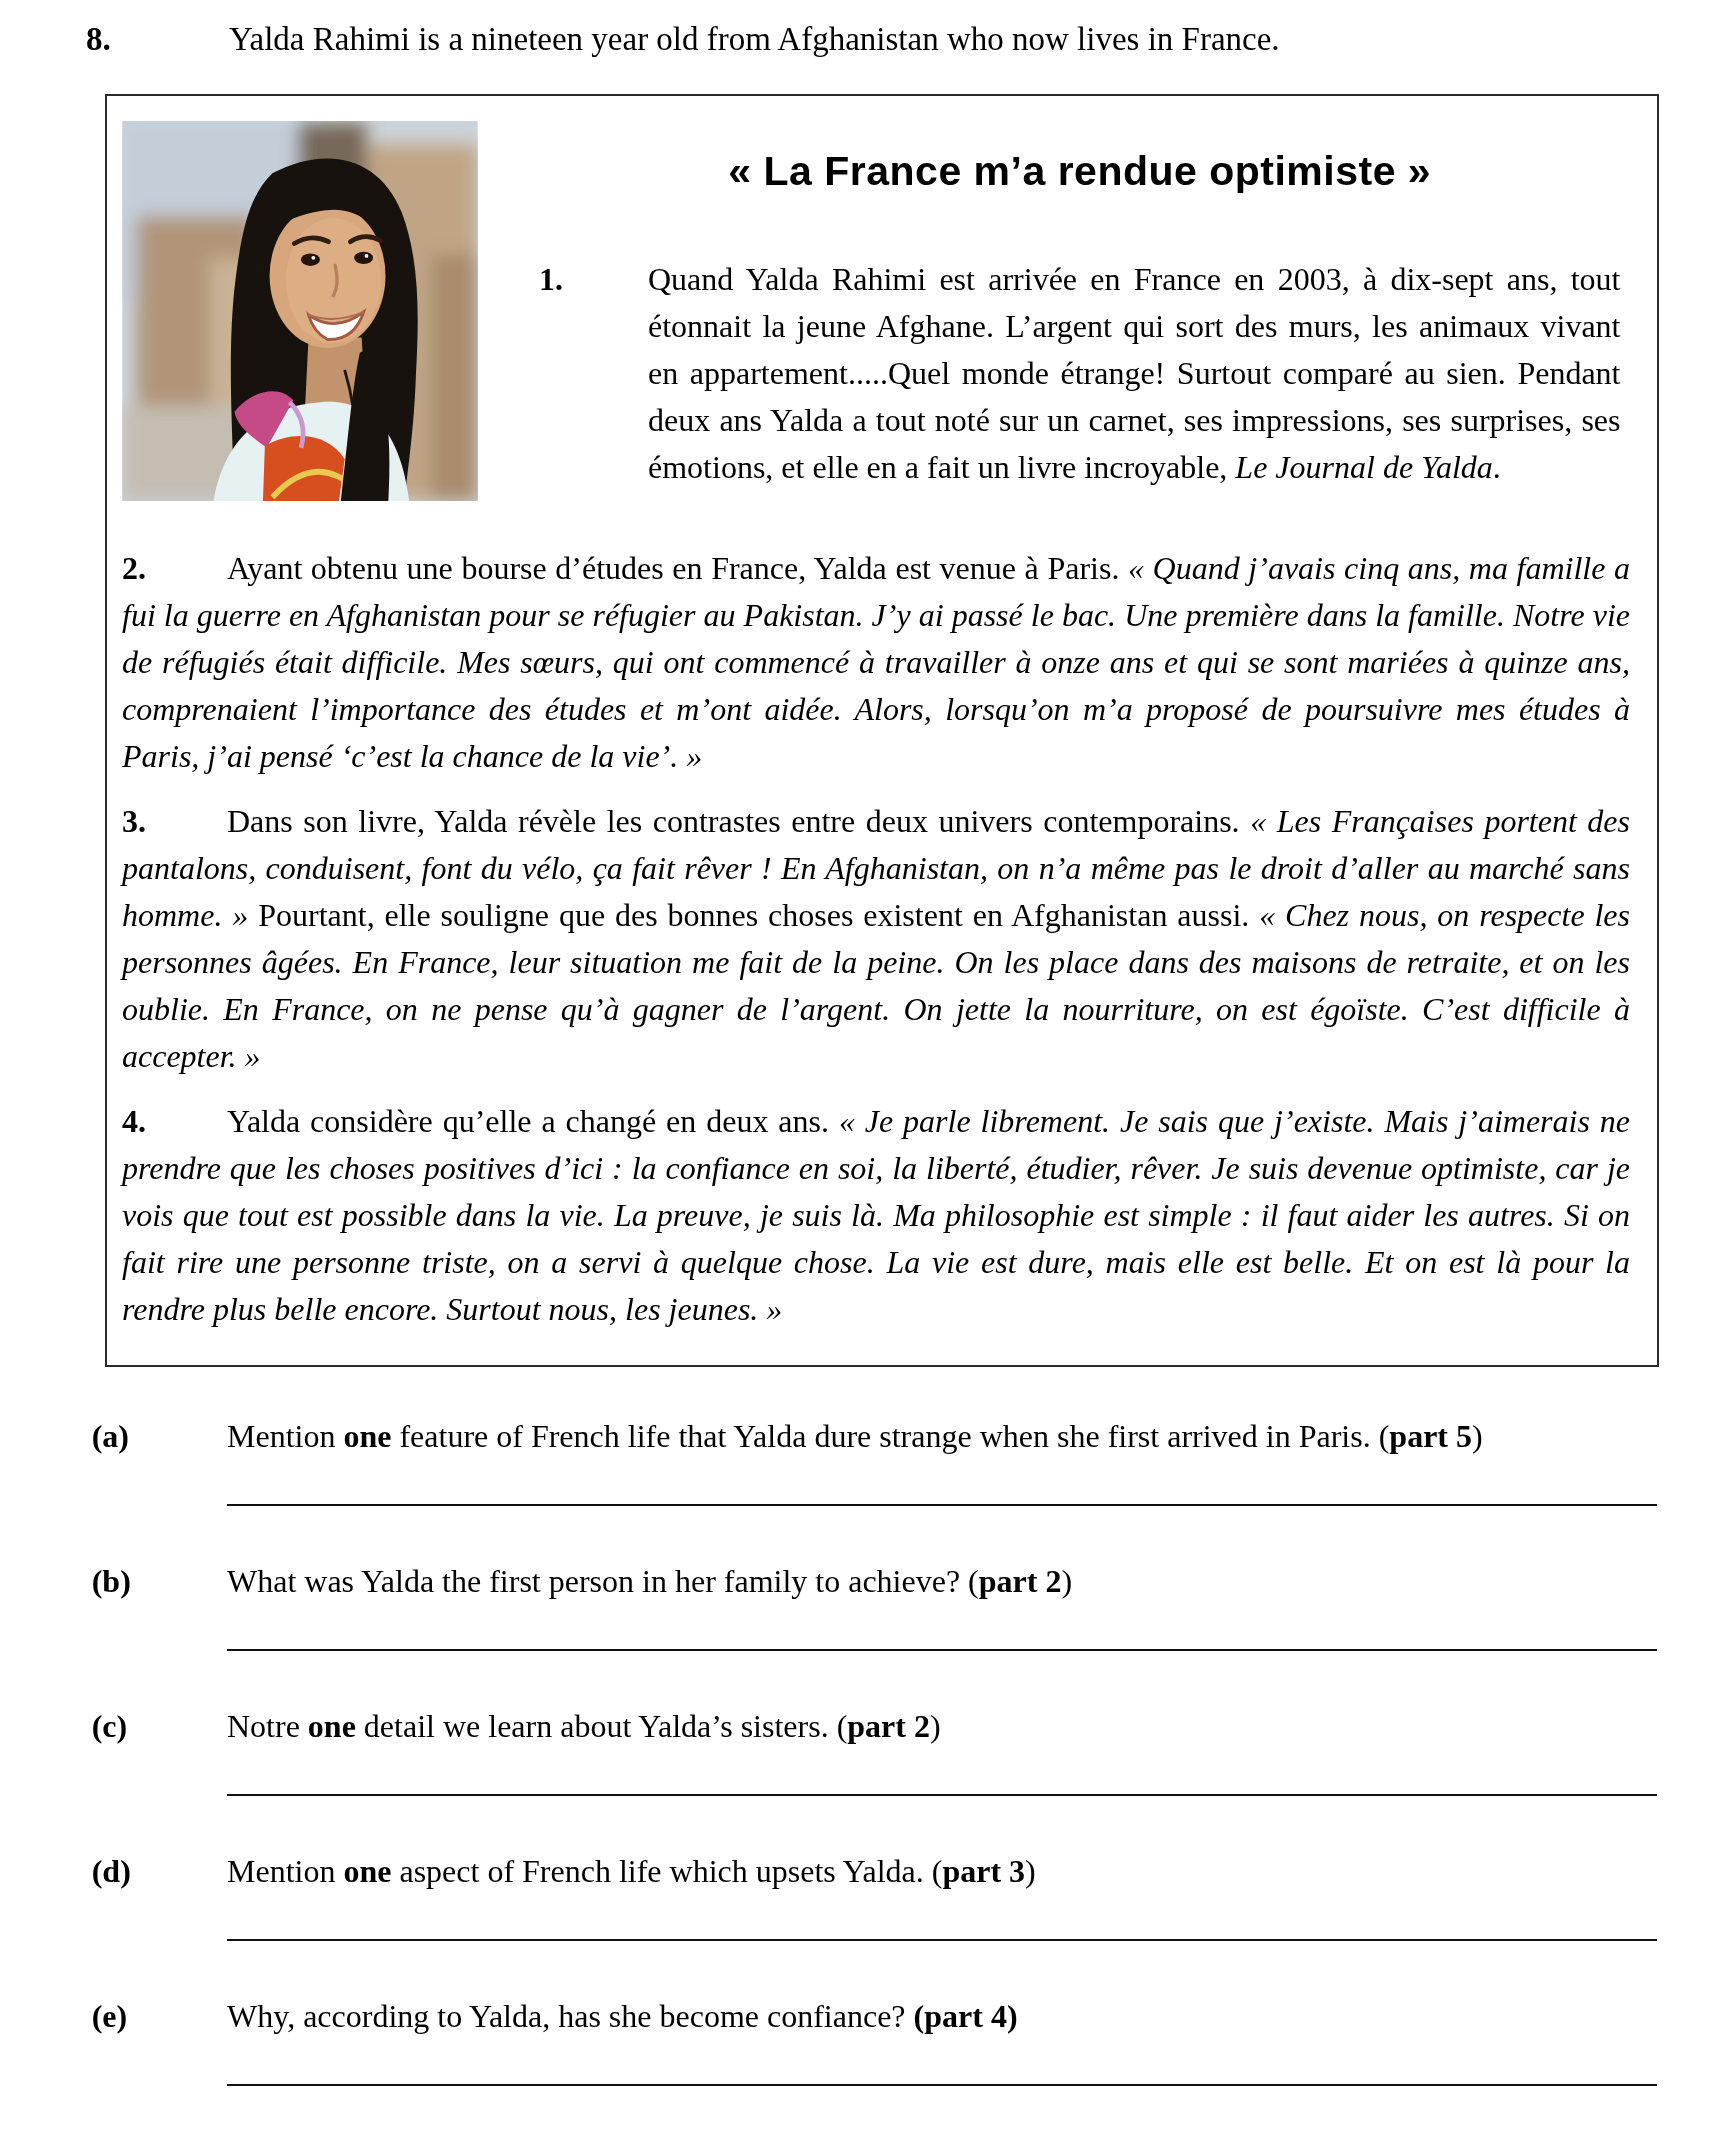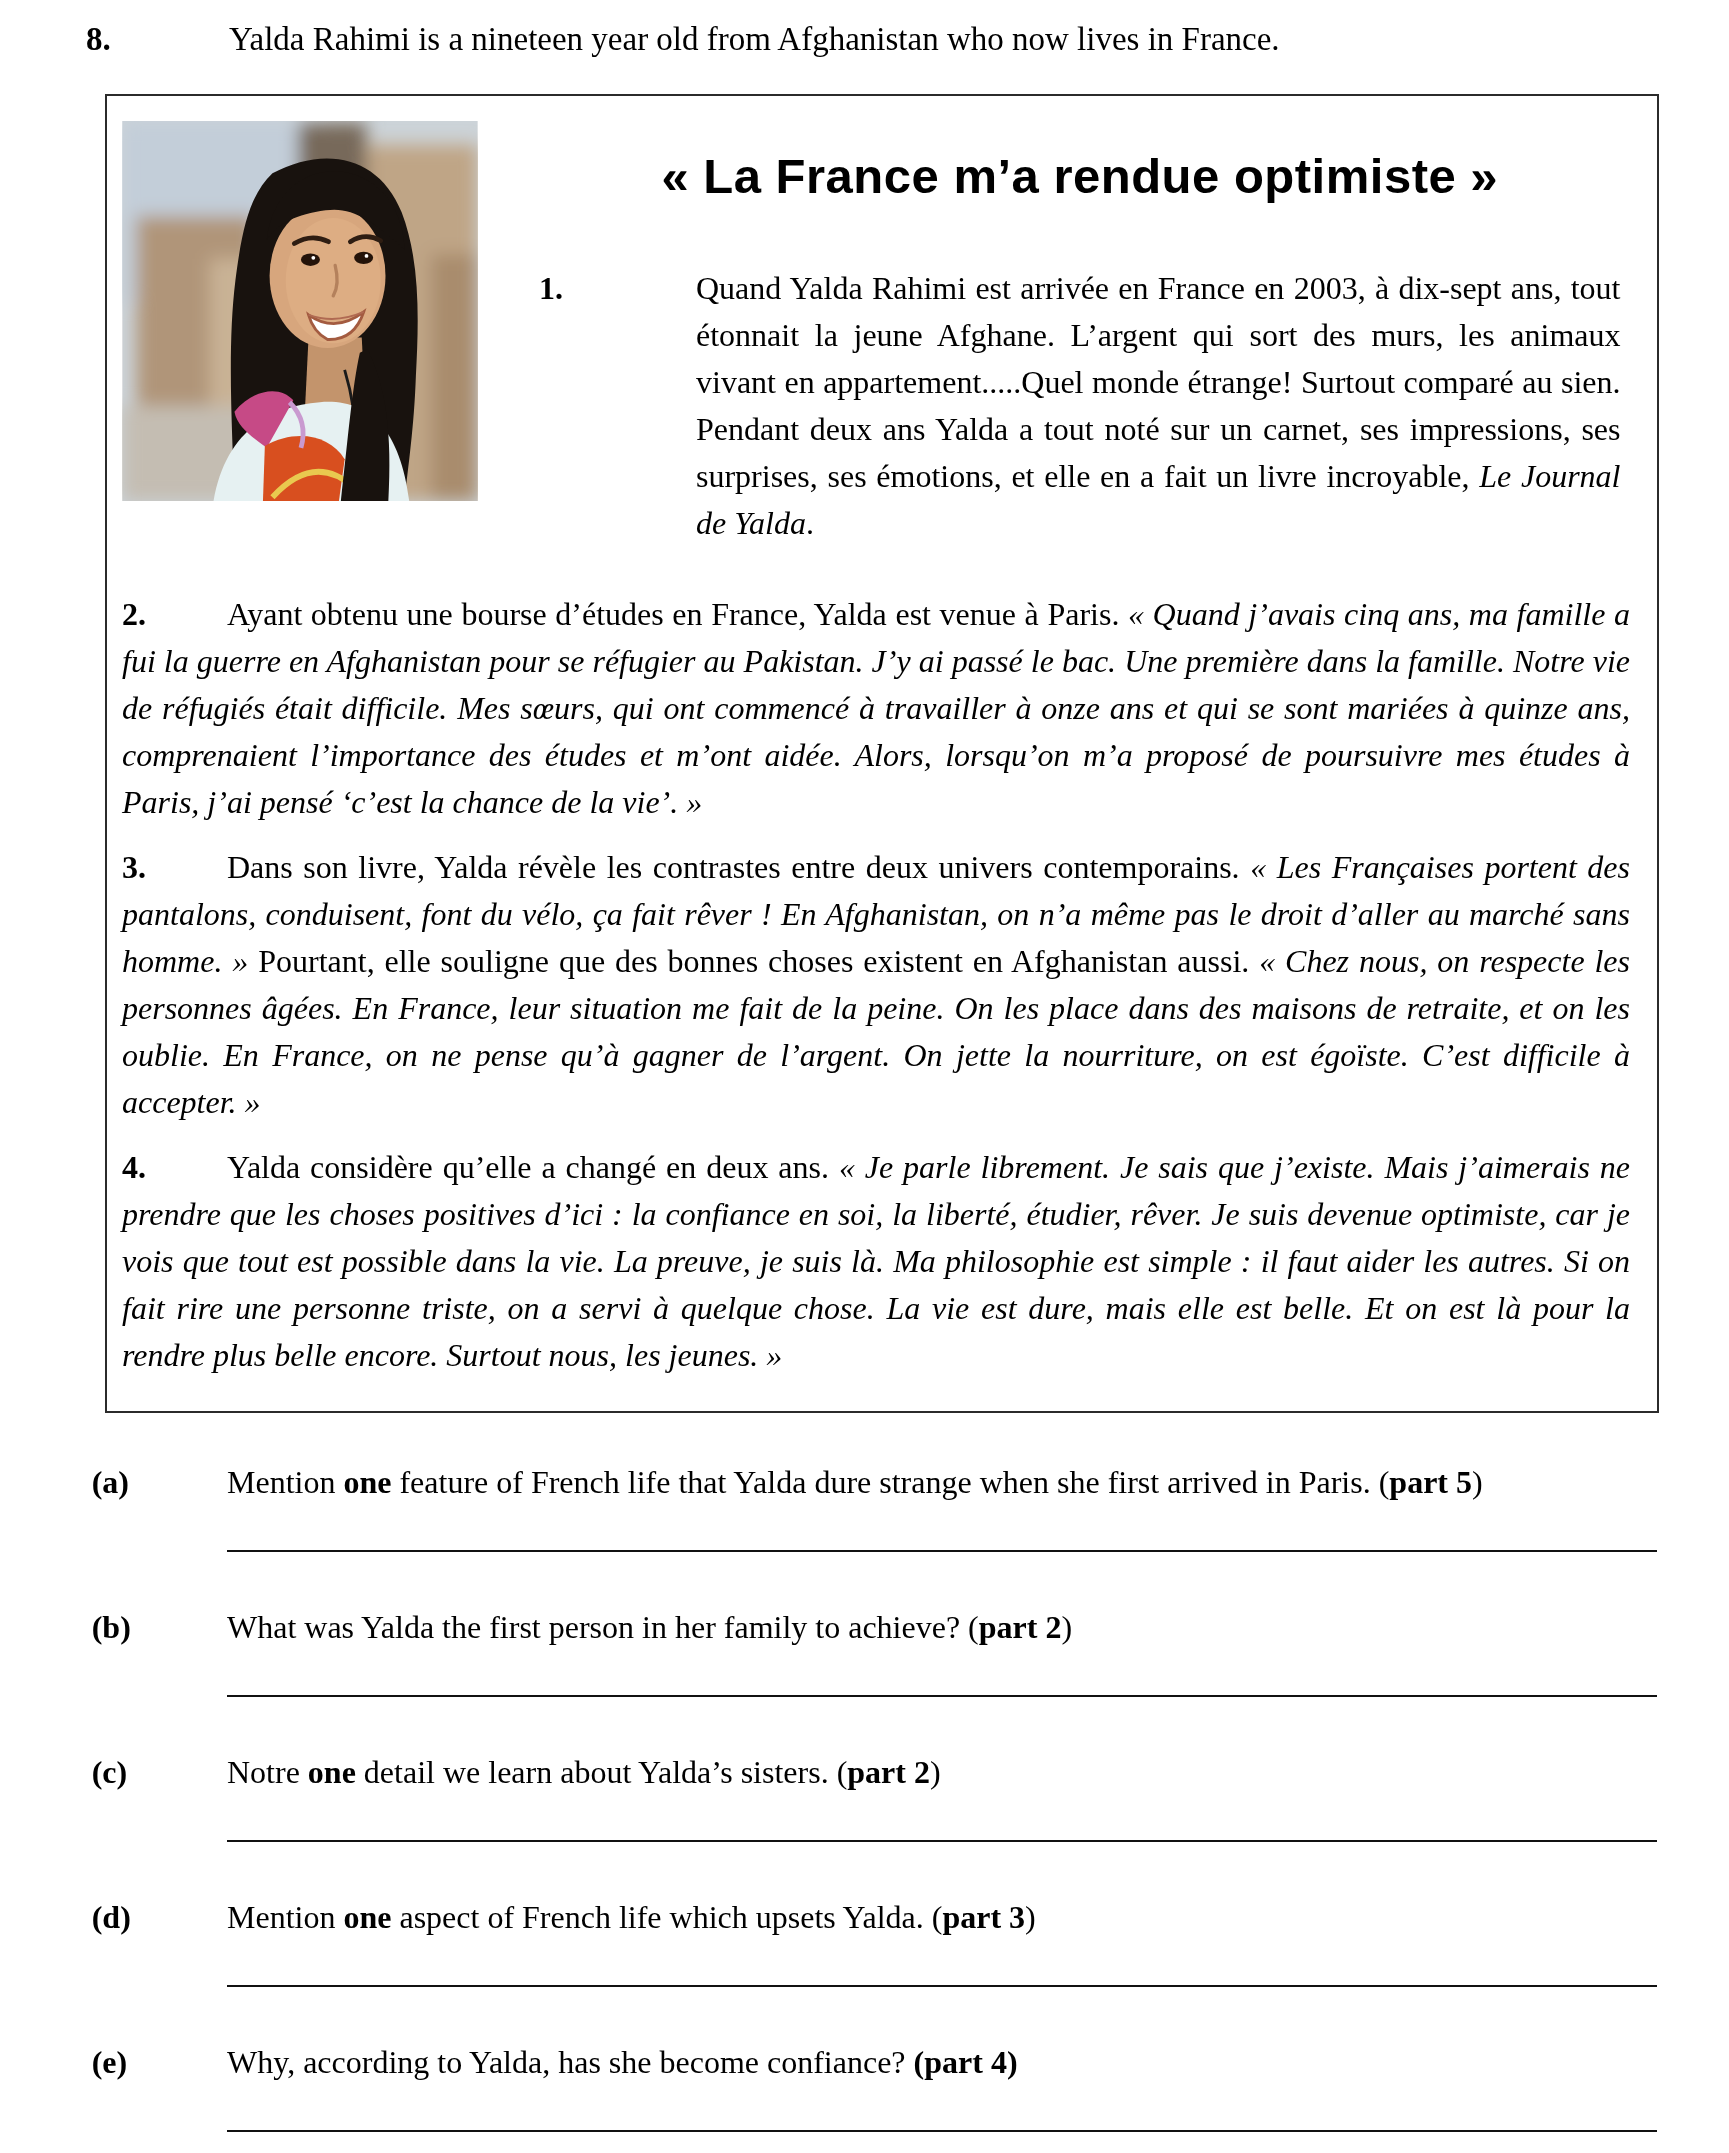--- a/index.html
+++ b/index.html
@@ -23,29 +23,29 @@
     margin-left:19px;
     border:2.9px solid #2b2b2b;
     padding:25px 27px 32px 15px;
   }
   .box-top { display:flex; margin-bottom:44px; }
   .photo-wrap { flex:0 0 356px; width:356px; height:380px; }
   .photo-wrap svg { display:block; width:356px; height:380px; }
   .right-col { flex:1; padding-left:61px; padding-right:9.5px; }
   .article-title {
     font-family:"Liberation Sans", sans-serif;
-    font-weight:bold; font-size:49px;
+    font-weight:bold; font-size:41px;
     text-align:center;
     margin-top:27px; margin-bottom:61px;
     letter-spacing:0.5px;
   }
   .para { font-size:32px; line-height:47px; text-align:justify; }
   .para-hang { display:flex; }
   .para-hang .pnum { flex:0 0 109px; font-weight:bold; }
-  .para-hang .ptext { flex:1;margin-left:48px; }
+  .para-hang .ptext { flex:1; }
   .body-para { margin-top:18px; }
   .pnum-inline { display:inline-block; width:105px; font-weight:bold; }
 
   
   .questions { margin-top:48px; }
   .q-row { display:flex; font-size:32px; line-height:42px; }
   .q-label { flex:0 0 141px; font-weight:bold; padding-left:5.7px; }
   .q-text { flex:1; }
   .q-text b { font-weight:bold; }
   .answer-line {

